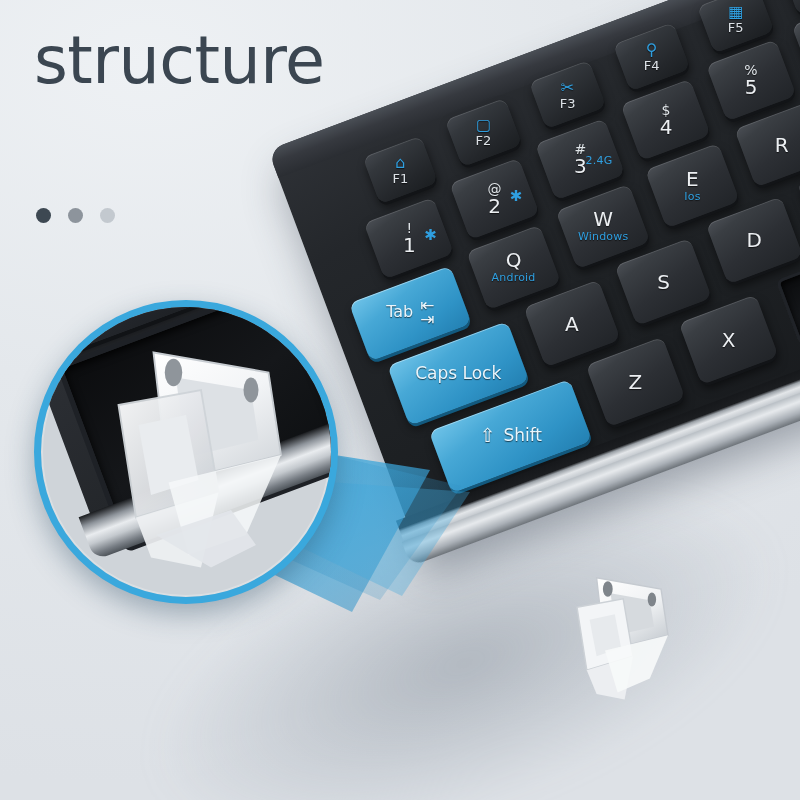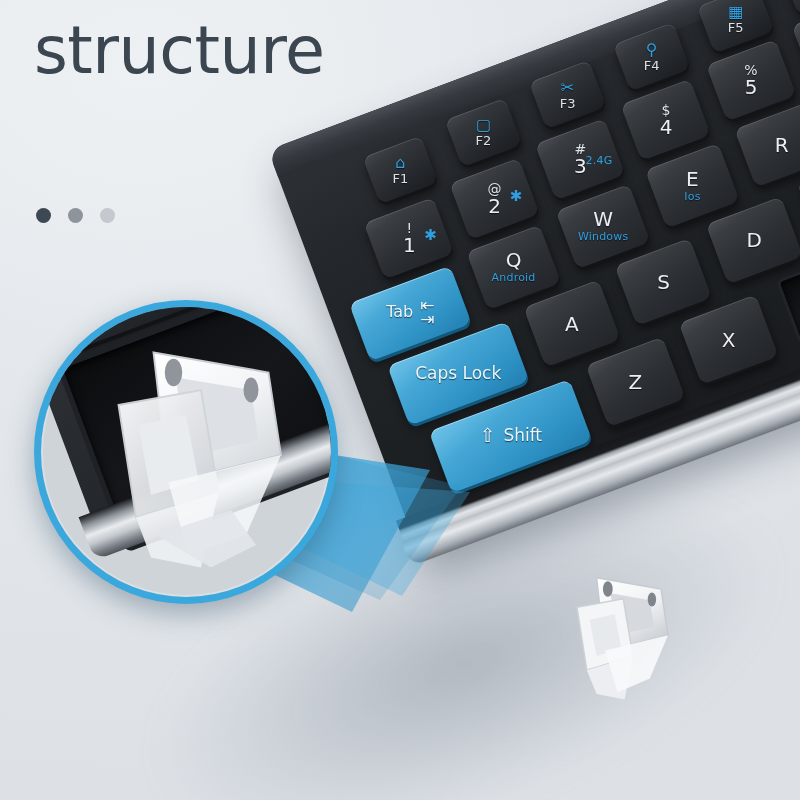--- a/index.html
+++ b/index.html
@@ -139,21 +139,21 @@
     border:5px solid #1e2126;
     box-shadow:inset 0 3px 8px rgba(0,0,0,.92);
   }
 
   
   .headline{
     position:absolute;left:34px;top:20px;width:640px;
     font-size:65px;line-height:.95;font-weight:400;
     color:#3b4651;letter-spacing:-.5px;
   }
-  .headline .l2{display:block;}
+  .headline .l2{display:block;margin-top:10px;}
   .dots{position:absolute;left:36px;top:208px;display:flex;gap:17px;align-items:center;}
   .dot{width:15px;height:15px;border-radius:50%;}
   .subhead{
     position:absolute;left:34px;top:245px;
     font-size:30px;color:#3b4651;font-weight:400;letter-spacing:-.2px;
   }
 </style>
 </head>
 <body>
 

